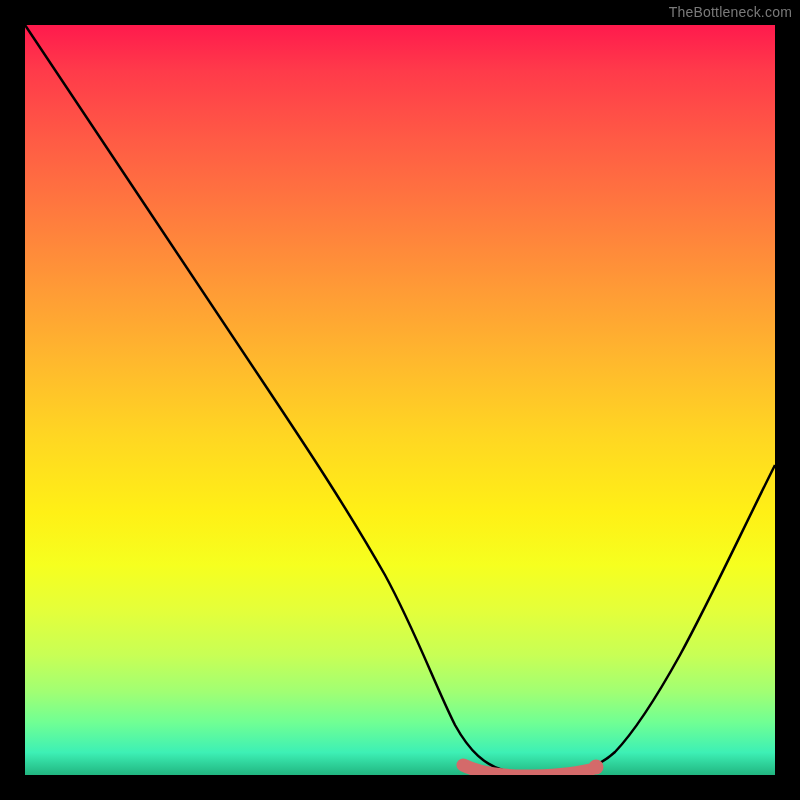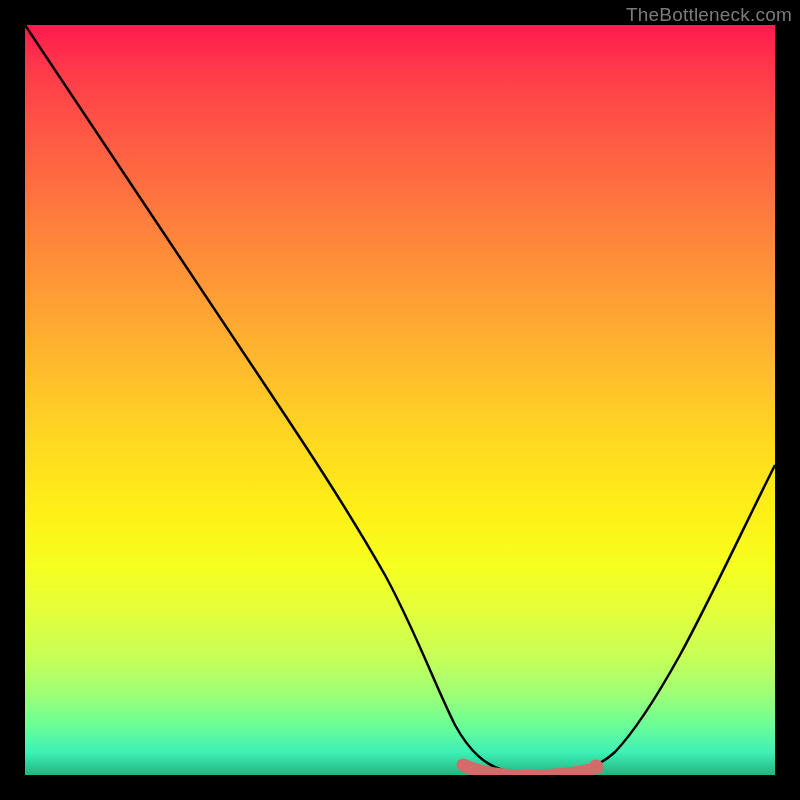--- a/index.html
+++ b/index.html
@@ -43,21 +43,21 @@
       #70ff94 93%,
       #3df0b5 97%,
       #21b580 100%
     );
   }
   .attrib {
     position: absolute;
     top: 4px;
     right: 8px;
     color: #7a7a7a;
-    font-size: 19px;
+    font-size: 14px;
     font-weight: 500;
     letter-spacing: 0.2px;
   }
   svg.curve {
     position: absolute;
     left: 0;
     top: 0;
     width: 750px;
     height: 750px;
     pointer-events: none;

